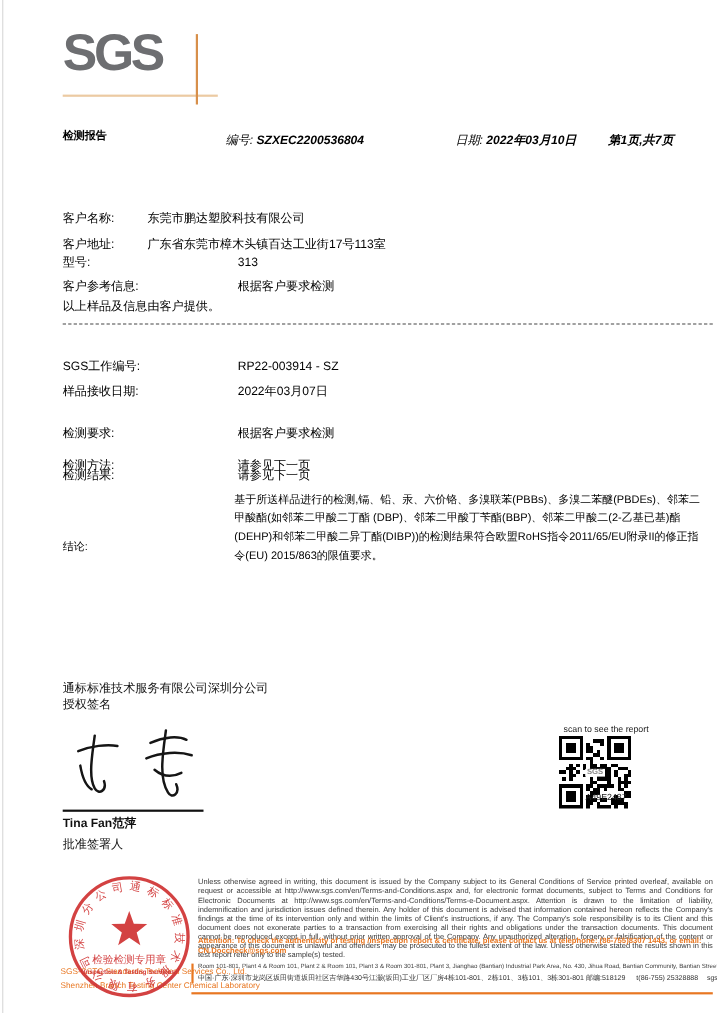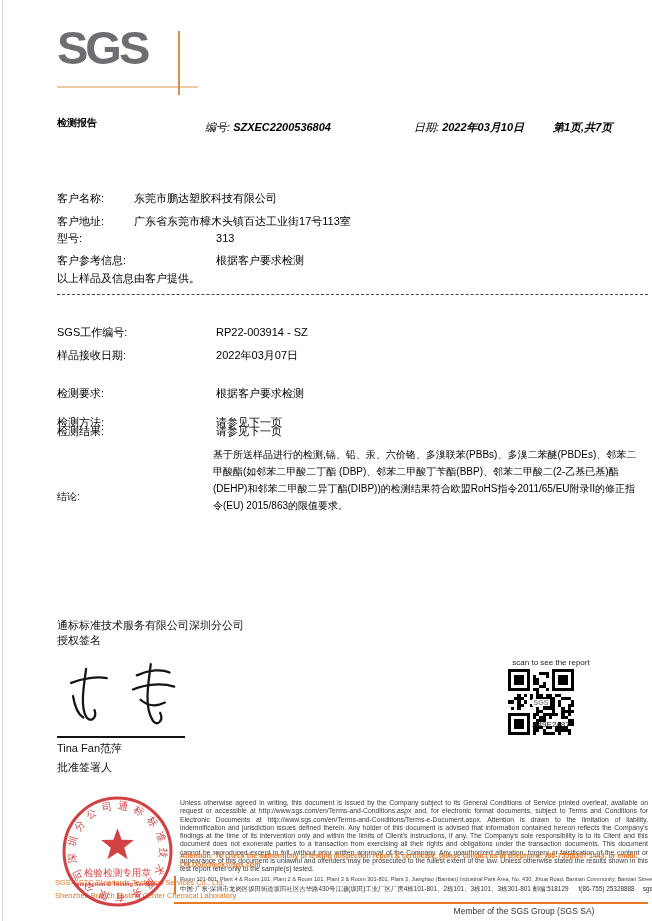--- a/index.html
+++ b/index.html
@@ -26,21 +26,21 @@
 
   .conclusion-row{position:absolute;left:57px;top:446px;font-size:10px;color:#000;margin-top:44px;}
   .conclusion-text{position:absolute;left:213px;top:446px;width:432px;font-size:10px;
                    line-height:17px;color:#000;}
 
   
   .sig-company{position:absolute;left:57px;top:618px;font-size:11px;}
   .sig-auth{position:absolute;left:57px;top:633px;font-size:11px;}
   .sig-svg{position:absolute;left:58px;top:658px;}
   .sig-line{position:absolute;left:57px;top:736px;width:128px;height:2px;background:#111;}
-  .sig-name{position:absolute;left:57px;top:741px;font-size:11px;}
+  .sig-name{position:absolute;left:57px;top:741px;font-size:11px;font-weight:bold;}
   .sig-role{position:absolute;left:57px;top:760px;font-size:11px;}
 
   
   .qr-title{position:absolute;left:496px;top:658px;width:110px;text-align:center;
             font-size:8px;color:#222;}
   .qr-box{position:absolute;left:508px;top:669px;width:66px;height:66px;}
   .qr-box svg{width:66px;height:66px;display:block;}
   .qr-center{position:absolute;left:0;top:0;width:66px;height:66px;display:flex;
              align-items:center;justify-content:center;pointer-events:none;}
   .qr-center span{background:#fff;padding:0 2px;font-size:7px;font-weight:bold;color:#8a8a8a;}
@@ -314,14 +314,13 @@
 
   <div class="addr-block">
     <div class="addr-en">
       <span>Room 101-801, Plant 4 &amp; Room 101, Plant 2 &amp; Room 101, Plant 3 &amp; Room 301-801, Plant 3, Jianghao (Bantian) Industrial Park Area, No. 430, Jihua Road, Bantian Community, Bantian Street, Longgang District, Shenzhen, Guangdong, China 518129</span>
     </div>
     <div class="addr-cn">
       <span>中国·广东·深圳市龙岗区坂田街道坂田社区吉华路430号江灏(坂田)工业厂区厂房4栋101-801、2栋101、3栋101、3栋301-801 邮编:518129</span><span class="tel">t(86-755) 25328888</span><span class="mail">sgs.china@sgs.com</span>
     </div>
   </div>
   <div class="footer-rule"></div>
-  <div class="member">Member of the SGS Group (SGS SA)</div>
 </div>
 
 </body></html>

